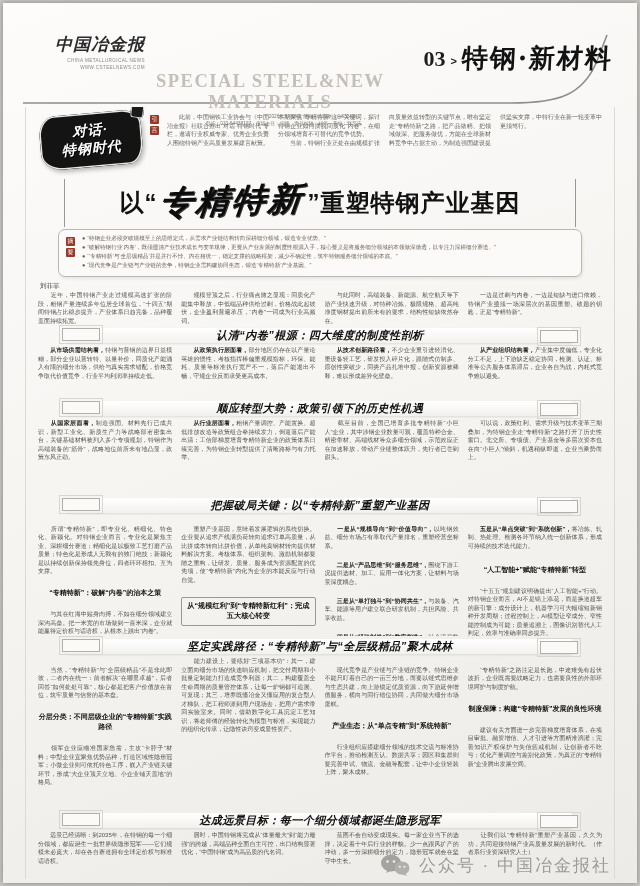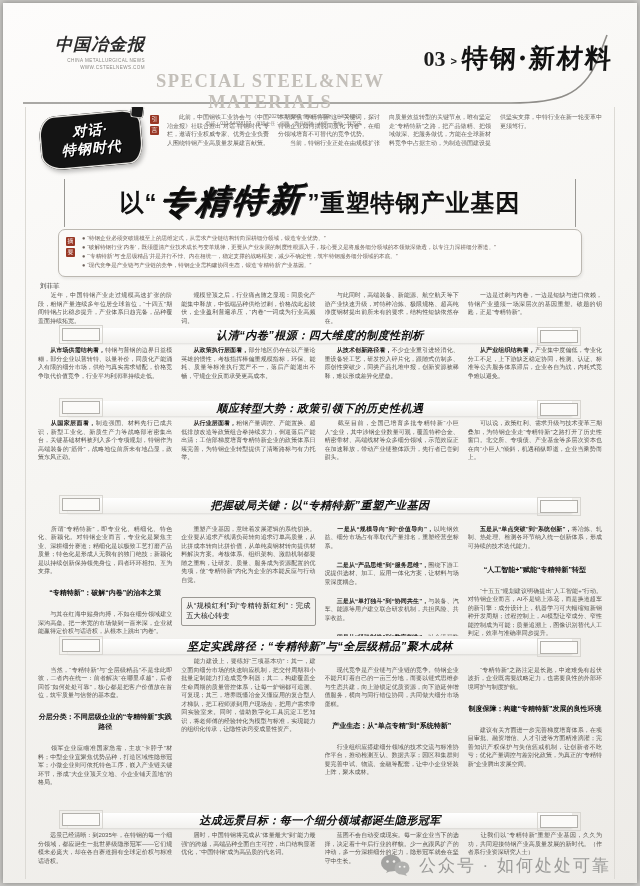--- a/index.html
+++ b/index.html
@@ -26,21 +26,21 @@
   .pageno{font-family:"Liberation Serif",serif;font-weight:700;font-size:22px;color:#1d1d1d;margin-left:28px;}
   .gt{font-size:11px;font-weight:700;color:#1d1d1d;margin-top:4px;}
   .sec-cn{font-weight:900;font-size:26px;color:#121212;letter-spacing:2px;font-family:"DejaVu Serif","Liberation Serif",serif;transform:skewX(-3deg);}
   
   .frame{position:absolute;top:104px;left:22px;right:22px;bottom:4px;border-left:1px solid #dcdad5;border-right:1px solid #dcdad5;padding:0 12px;overflow:hidden;}
   .cols{display:flex;gap:9px;overflow:hidden;}
   .col{flex:1;font-size:6px;line-height:1.42;color:#55524d;text-align:justify;white-space:pre-line;overflow:hidden;}
   .col p{margin:0 0 2px 0;}
   .col b{color:#1f1d1b;}
   .sub{font-weight:700;font-size:7px;line-height:1.4;color:#131313;margin:4px 0;text-align:center;white-space:normal;}
-  .boxsub{border:1px solid #9b9893;border-radius:2px;padding:3px 4px;font-weight:400;font-size:7.2px;line-height:1.5;color:#131313;margin:4px 0;white-space:normal;}
+  .boxsub{border:1px solid #9b9893;border-radius:2px;padding:3px 4px;text-align:center;font-weight:700;font-size:7.2px;line-height:1.5;color:#131313;margin:4px 0;white-space:normal;}
   
   .intro{display:flex;gap:8px;height:70px;align-items:flex-start;margin-top:2px;}
   .badge{position:relative;width:102px;height:54px;background:#141414;border-radius:16px 20px 14px 22px/20px 14px 22px 16px;transform:rotate(-5deg);margin:4px 0 0 2px;color:#fff;display:flex;flex-direction:column;align-items:center;justify-content:center;box-shadow:inset 0 0 0 1.5px #e8e6e2,2px 3px 4px rgba(0,0,0,.25);}
   .badge-tag{position:absolute;top:-4px;right:-4px;width:13px;height:13px;background:#1a1a1a;border-radius:3px;transform:rotate(12deg);box-shadow:inset 0 0 0 1px #dedcd8;}
   .badge-l1,.badge-l2{font-style:italic;font-weight:900;letter-spacing:1px;text-shadow:1px 1px 0 #000;}
   .badge-l1{font-size:14px;}
   .badge-l2{font-size:14px;}
   .vlabel{display:flex;flex-direction:column;gap:2px;margin-top:6px;}
   .vlabel span{display:block;width:9px;height:9px;background:#993826;color:#fff;font-size:6px;line-height:9px;text-align:center;border-radius:1px;}
   .intro-text{flex:1;columns:4;column-gap:9px;font-size:6px;line-height:1.45;color:#66635e;text-align:justify;white-space:pre-line;height:66px;overflow:hidden;margin-top:4px;}
@@ -223,16 +223,16 @@
     <svg width="30" height="25" viewBox="0 0 30 25">
       <ellipse cx="11" cy="10" rx="10" ry="8.6" fill="#a3a3a1"></ellipse>
       <path d="M6 20 L9 15 L13 17 Z" fill="#a3a3a1"></path>
       <circle cx="7.5" cy="8.5" r="1.3" fill="#f2f1ee"></circle>
       <circle cx="14" cy="8.5" r="1.3" fill="#f2f1ee"></circle>
       <ellipse cx="22" cy="15" rx="7.5" ry="6.6" fill="#b0b0ae"></ellipse>
       <path d="M27 23 L24.5 19 L21 21 Z" fill="#b0b0ae"></path>
       <circle cx="19.8" cy="13.8" r="1.05" fill="#f2f1ee"></circle>
       <circle cx="24.4" cy="13.8" r="1.05" fill="#f2f1ee"></circle>
     </svg>
-    <span class="wm-text">公众号 · 如何处处可靠</span>
+    <span class="wm-text">公众号 · 中国冶金报社</span>
   </div>
 
 </div>
 
 </body></html>

